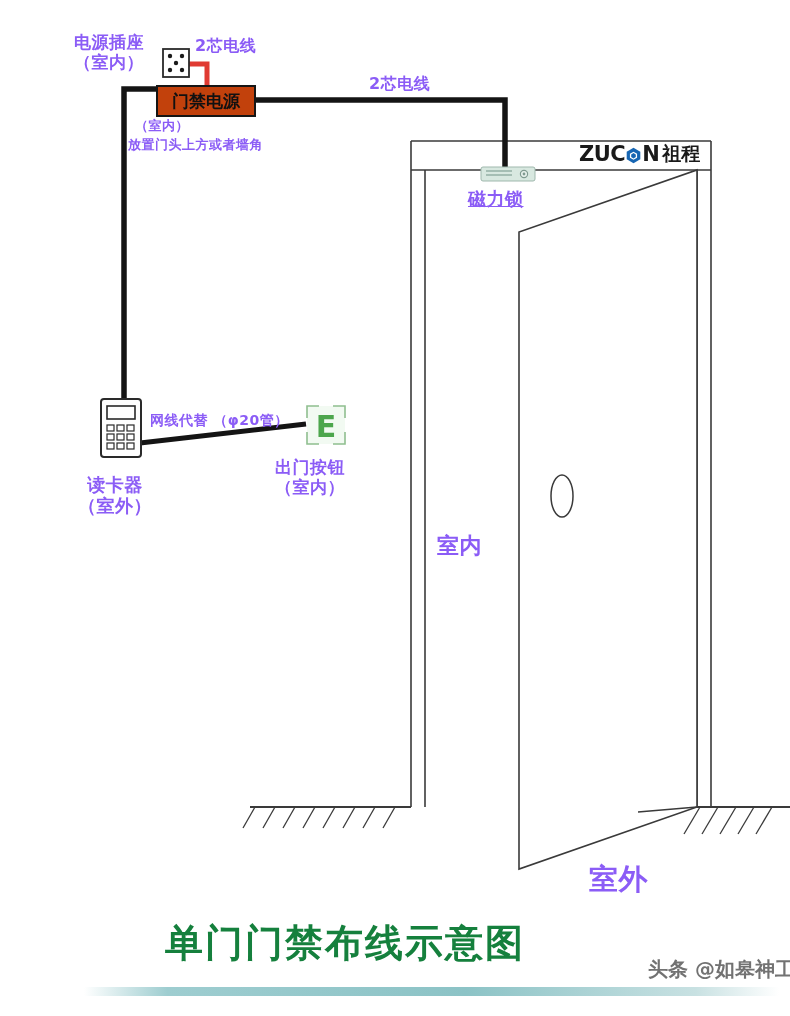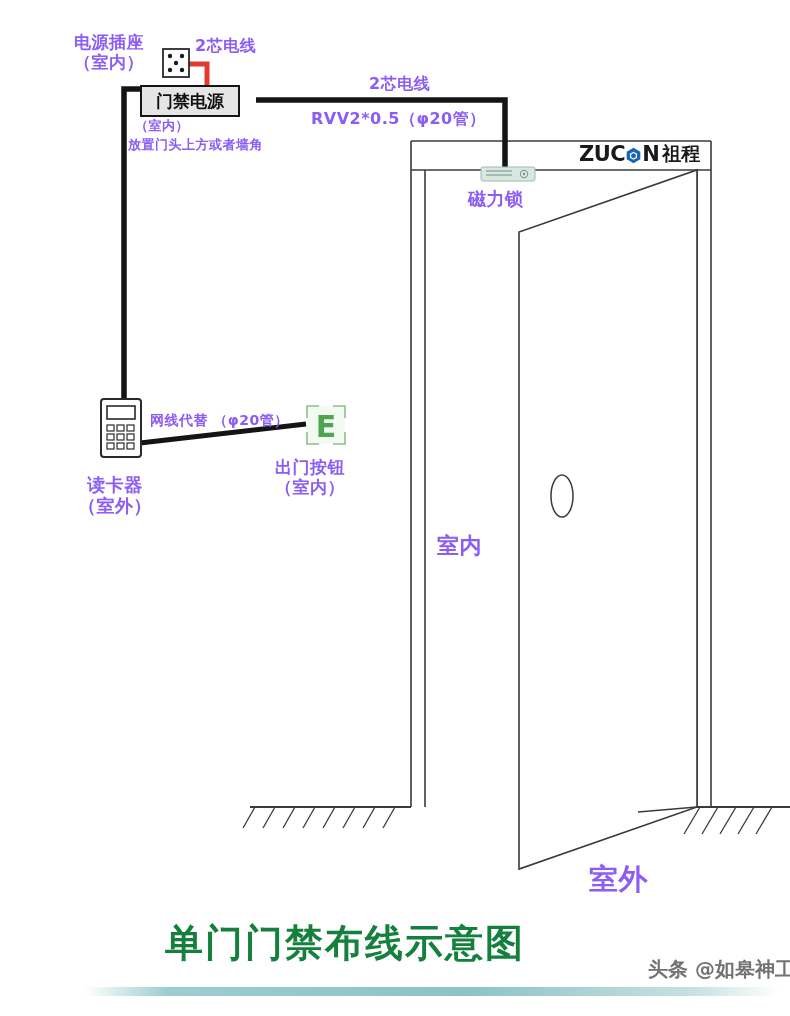--- a/index.html
+++ b/index.html
@@ -38,31 +38,31 @@
   #lbl-socket       { left: 74px;  top: 33px;  font-size: 17px; text-align: center; }
   #lbl-wire-2core-a { left: 195px; top: 37px;  font-size: 16px; }
   #lbl-psu-sub      { left: 135px; top: 119px; font-size: 13px; }
   #lbl-psu-note     { left: 128px; top: 138px; font-size: 13px; }
   #lbl-wire-2core-b { left: 369px; top: 75px;  font-size: 16px; }
   #lbl-wire-rvv     { left: 311px; top: 110px; font-size: 16px; }
   #lbl-net-left     { left: 23px;  top: 228px; font-size: 17px; text-align: center; }
   #lbl-net-mid      { left: 150px; top: 412px; font-size: 14px; }
   #lbl-reader       { left: 78px;  top: 475px; font-size: 18px; text-align: center; }
   #lbl-exitbtn      { left: 275px; top: 458px; font-size: 17px; text-align: center; }
-  #lbl-maglock      { left: 468px; top: 189px; font-size: 18px; }
+  #lbl-maglock      { left: 468px; top: 189px; font-size: 18px; text-decoration: underline; }
   #lbl-indoor       { left: 437px; top: 533px; font-size: 22px; }
   #lbl-outdoor      { left: 589px; top: 863px; font-size: 29px; }
 
   
   #psu-box {
     position: absolute;
-    left: 140px; top: 85px;
+    left: 156px; top: 85px;
     width: 100px; height: 32px;
     border: 2px solid #151515;
-    background: #e5e5e5;
+    background: #c2410c;
     box-sizing: border-box;
     z-index: 4;
   }
   #lbl-psu-title {
     position: absolute;
     left: 0; top: 0; width: 100%; height: 100%;
     display: flex; align-items: center; justify-content: center;
     font-size: 17px; font-weight: bold; color: #111;
     letter-spacing: 0px;
   }
@@ -235,21 +235,20 @@
   </div>
 
   <div class="lbl" id="lbl-wire-2core-a">2芯电线</div>
 
   <div class="lbl" id="lbl-psu-sub">（室内）</div>
 
   <div class="lbl" id="lbl-psu-note">放置门头上方或者墙角</div>
 
   <div class="lbl" id="lbl-wire-2core-b">2芯电线</div>
 
-  <div class="lbl" id="lbl-wire-rvv">RVV2*0.5（φ20管）</div>
 
 
   <div class="lbl" id="lbl-net-mid">网线代替 （φ20管）</div>
 
   <div class="lbl" id="lbl-reader">
     <div>读卡器</div>
     <div>（室外）</div>
   </div>
 
   <div class="lbl" id="lbl-exitbtn">

